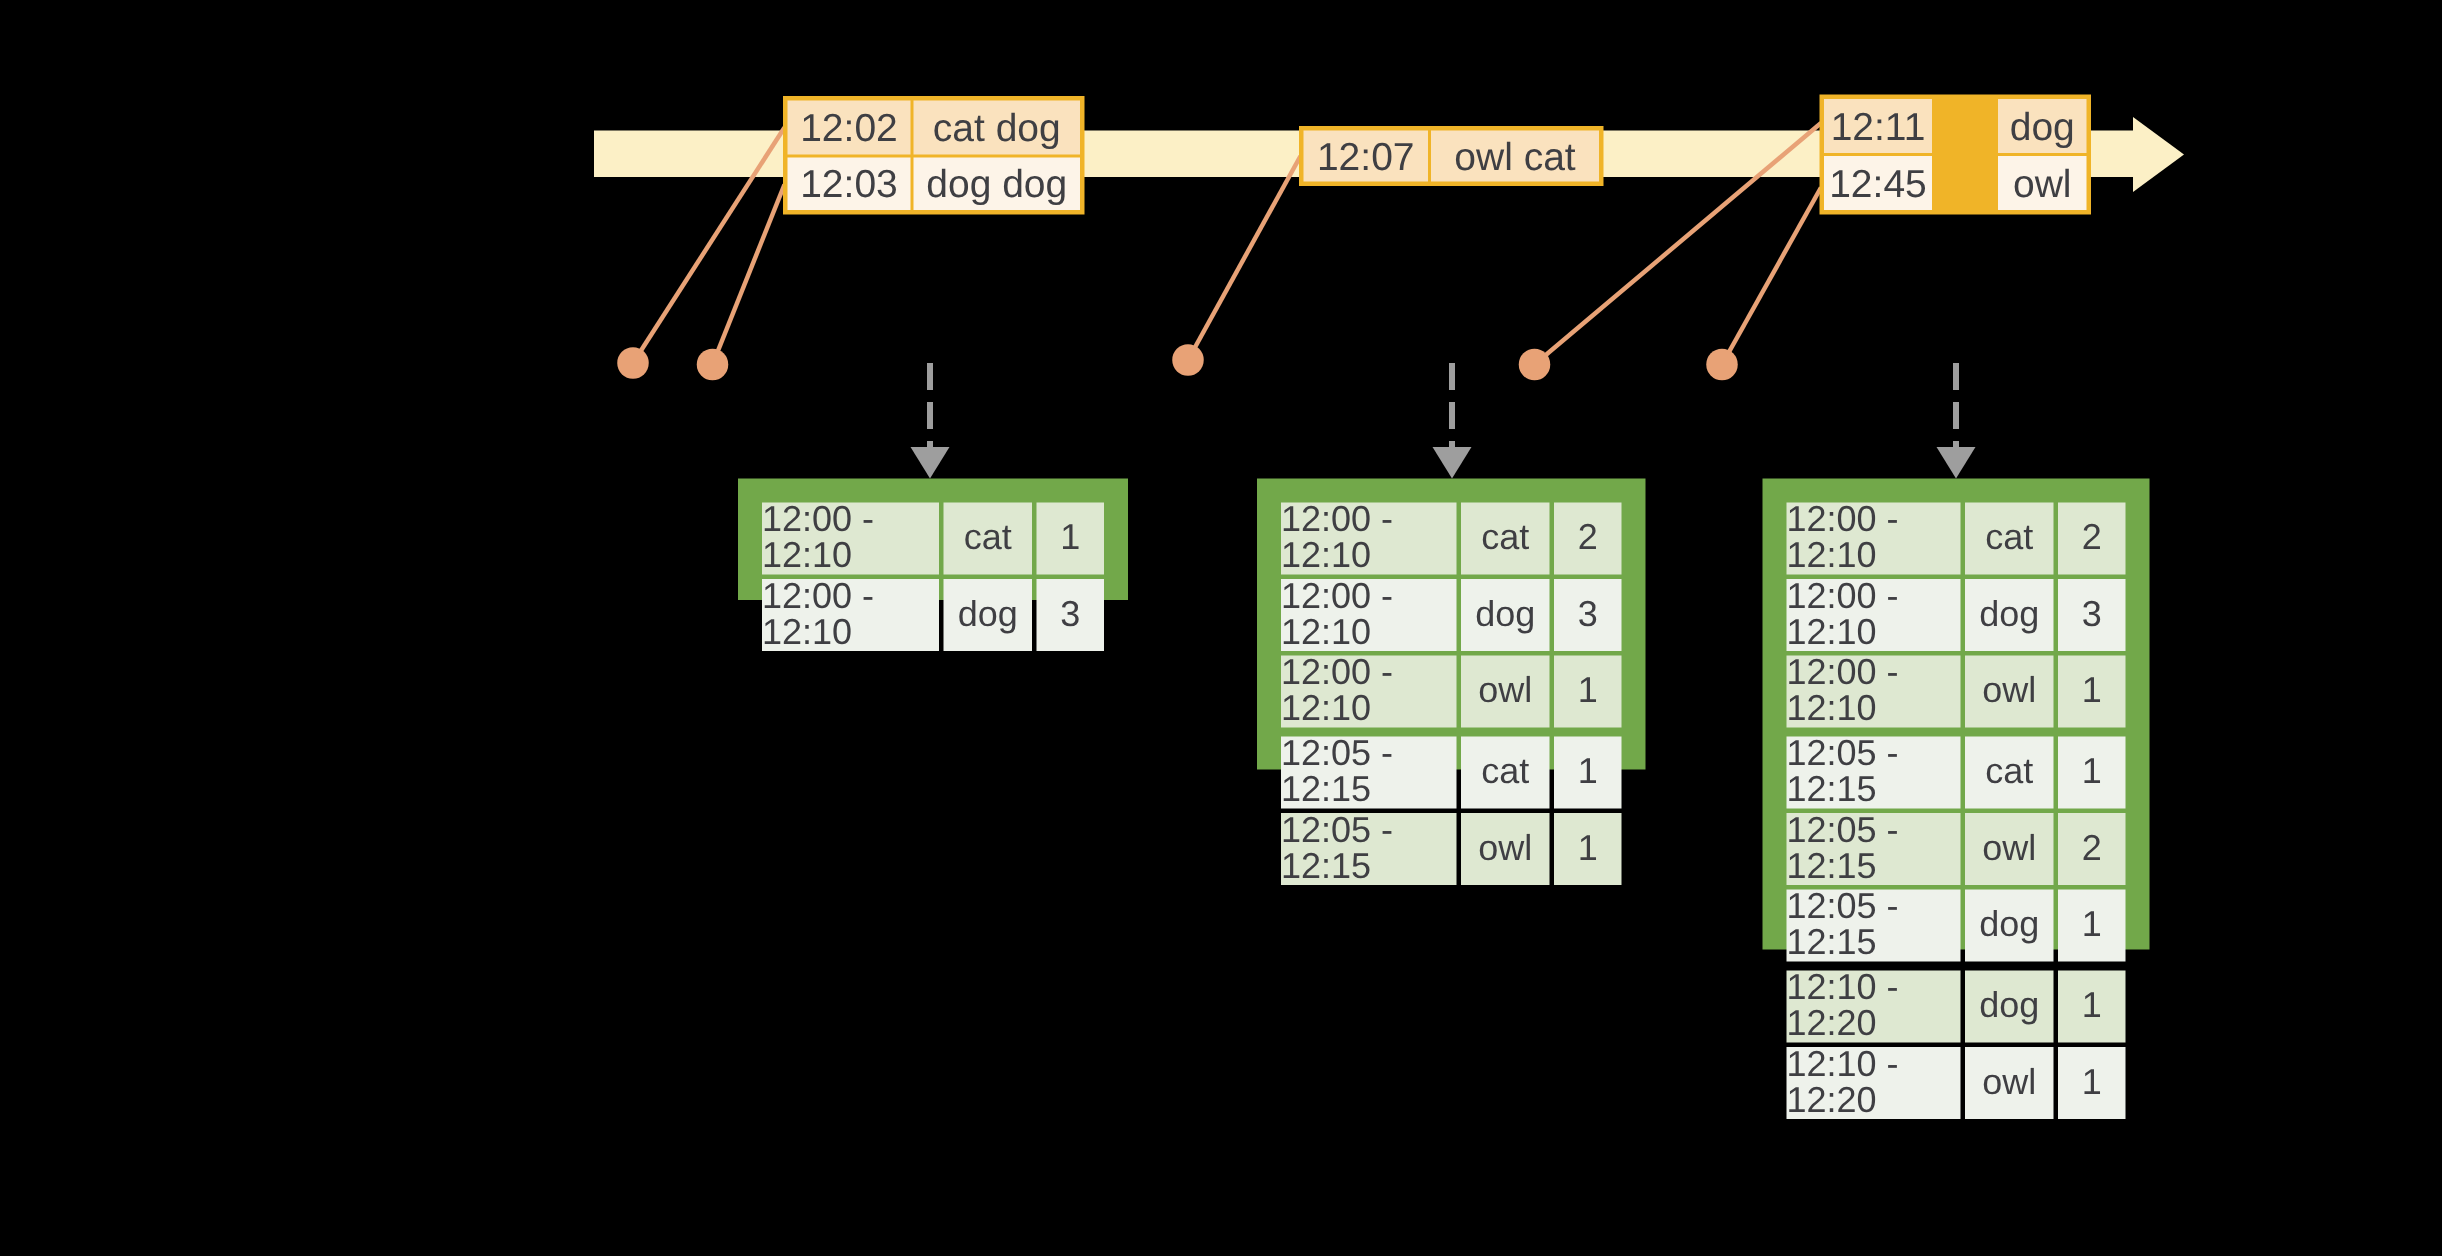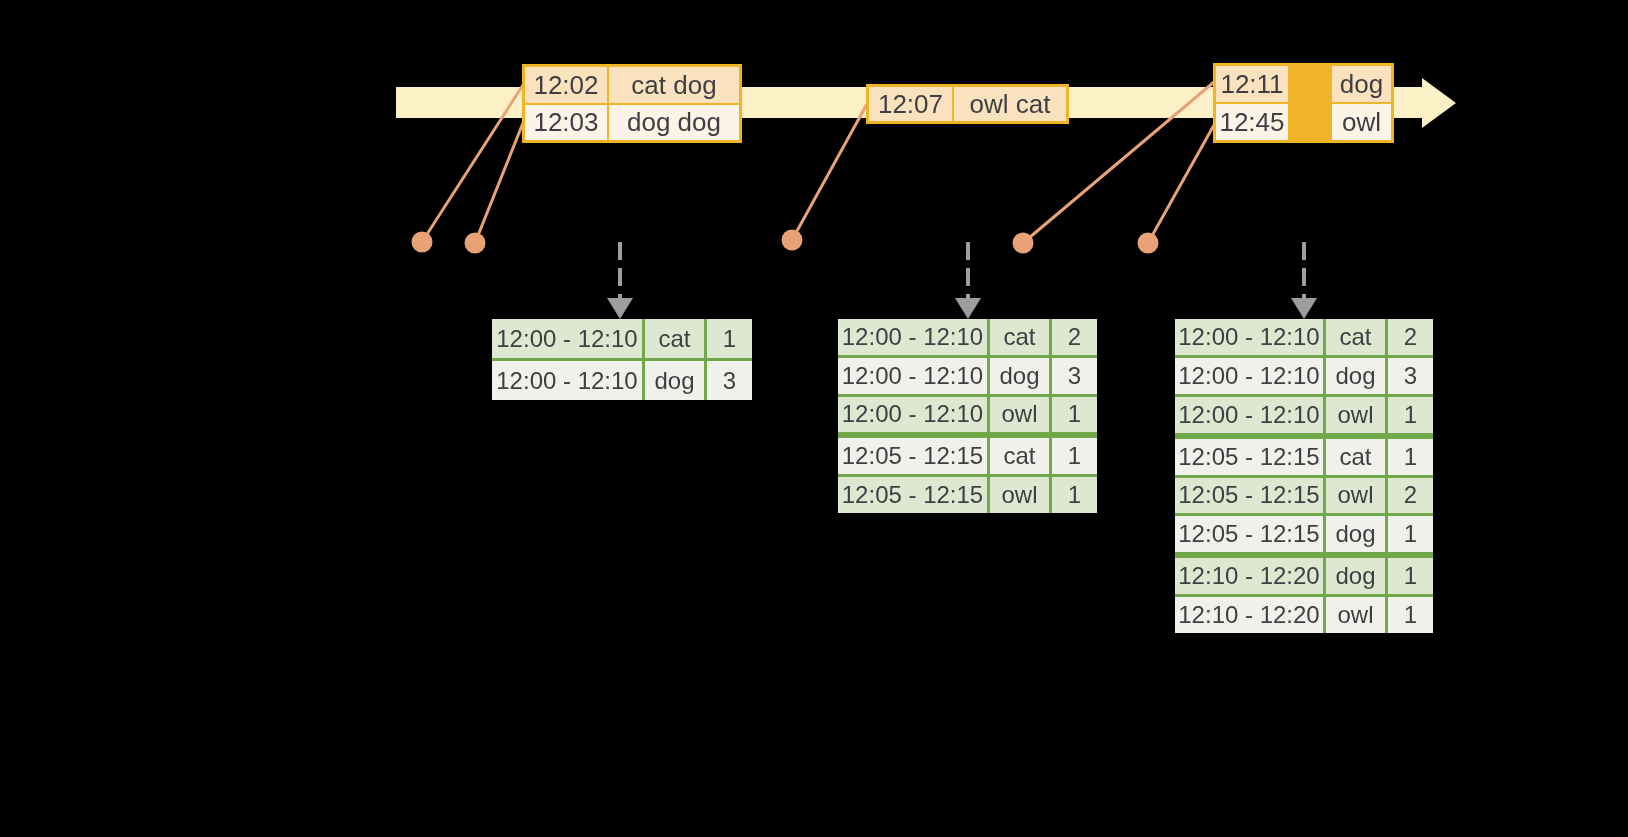--- a/index.html
+++ b/index.html
@@ -35,21 +35,21 @@
   .erow{flex:1;display:grid;gap:2px;}
   .t1 .erow{grid-template-columns:82px 1fr;}
   .t2 .erow{grid-template-columns:83px 1fr;}
   .t3 .erow{grid-template-columns:72px 1fr;gap:44px;}
   .ecell{display:flex;align-items:center;justify-content:center;font-size:26px;line-height:1;}
   .erow.dark  .ecell{background:var(--event_row_dark);}
   .erow.light .ecell{background:var(--event_row_light);}
   
   .gtable{
     position:absolute;z-index:3;box-sizing:border-box;
-    background:var(--result_border);padding:0;display:flex;flex-direction:column;gap:3px;
+    background:var(--result_border);padding:16px;display:flex;flex-direction:column;gap:3px;
   }
   .grow{flex:1;display:grid;grid-template-columns:1fr 59px 45px;gap:3px;}
   .grow.gsep{margin-top:3px;}
   .gcell{display:flex;align-items:center;justify-content:center;font-size:24px;line-height:1;}
   .grow.dark  .gcell{background:var(--result_row_dark);}
   .grow.light .gcell{background:var(--result_row_light);}
 </style>
 </head>
 <body>
 
@@ -72,21 +72,21 @@
     <circle cx="1148" cy="243" r="10.5" style="fill:var(--connector)"></circle>
 
     <line x1="620" y1="242" x2="620" y2="300" style="stroke:var(--trigger_gray);stroke-width:4;stroke-dasharray:18 8"></line>
     <polygon points="607,298 633,298 620,319" style="fill:var(--trigger_gray)"></polygon>
     <line x1="968" y1="242" x2="968" y2="300" style="stroke:var(--trigger_gray);stroke-width:4;stroke-dasharray:18 8"></line>
     <polygon points="955,298 981,298 968,319" style="fill:var(--trigger_gray)"></polygon>
     <line x1="1304" y1="242" x2="1304" y2="300" style="stroke:var(--trigger_gray);stroke-width:4;stroke-dasharray:18 8"></line>
     <polygon points="1291,298 1317,298 1304,319" style="fill:var(--trigger_gray)"></polygon>
   </svg>
 
-  <div class="etable t1" style="left:522px;top:64px;width:220px;height:79px">
+  <div class="etable t1" style="left:522px;top:64px;width:201px;height:79px">
     <div class="erow dark">
       <div class="ecell">12:02</div>
       <div class="ecell">cat dog</div>
     </div>
     <div class="erow light">
       <div class="ecell">12:03</div>
       <div class="ecell">dog dog</div>
     </div>
   </div>
 

